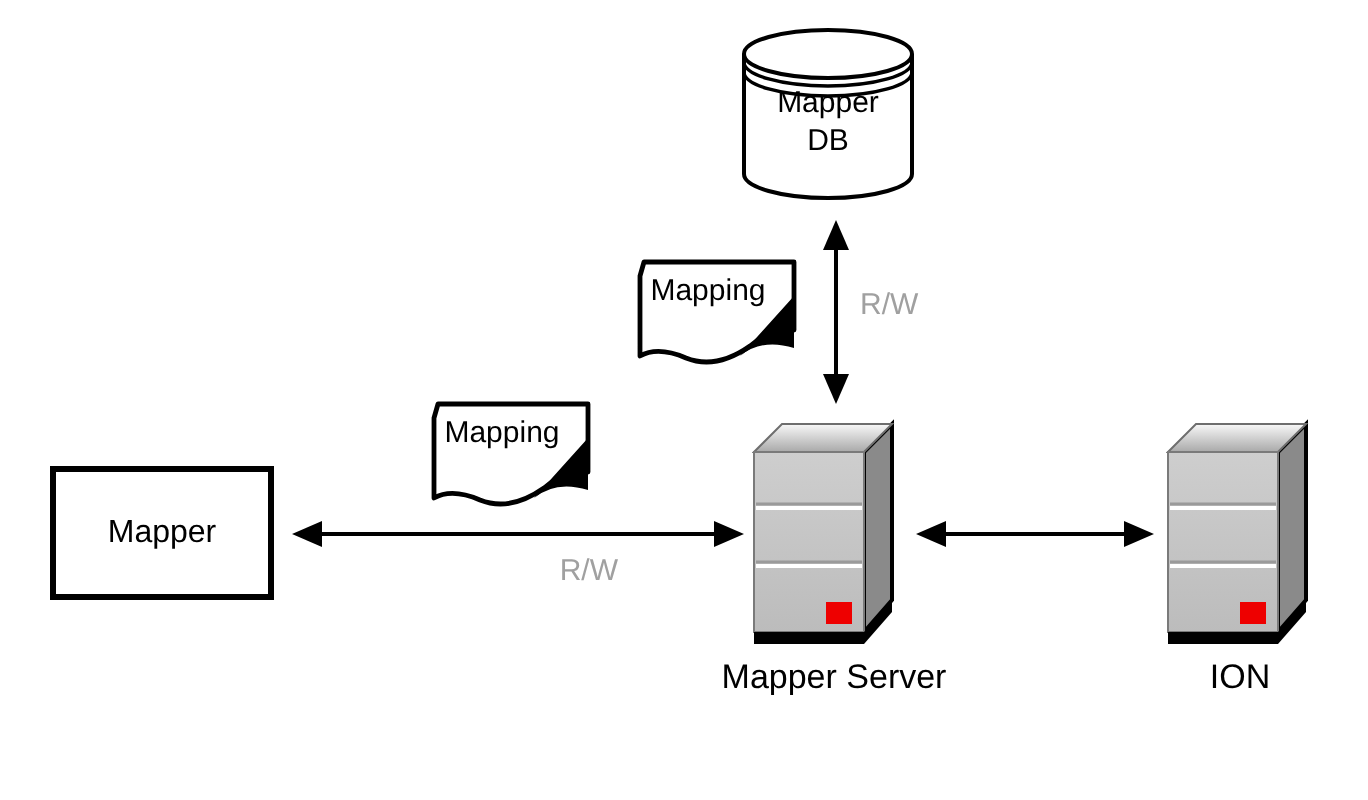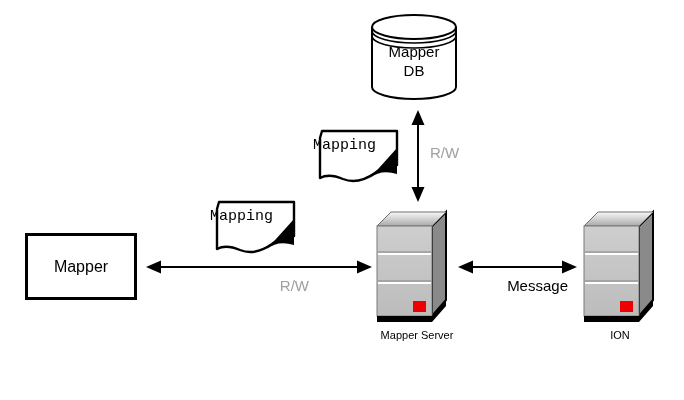--- a/index.html
+++ b/index.html
@@ -29,24 +29,24 @@
     left:25px;top:233px;width:112px;height:67px;
     box-sizing:border-box;
     border:3px solid #000;
     background:#fff;
     display:flex;align-items:center;justify-content:center;
     font-size:16px;color:#000;
   }
   .doc{width:88px;height:58px;}
   .doc .doc-label{
     position:absolute;left:0;top:8px;width:82px;
-    font-size:15px;color:#000;font-family:Liberation Mono, monospace;
+    text-align:center;font-size:15px;color:#000;
   }
   .db-label{left:370px;top:42px;width:88px;}
-  .server-label{font-size:11px;color:#000;text-align:center;}
+  .server-label{font-size:17px;color:#000;text-align:center;}
   svg{display:block;}
   .arrow-layer{left:0;top:0;pointer-events:none;}
 </style>
 </head>
 <body>
 
 <div class="stage">
 
   <svg width="0" height="0" class="abs" aria-hidden="true">
     <defs>
@@ -137,15 +137,14 @@
     </g>
     <g>
       <line x1="469" y1="267" x2="566" y2="267" stroke="#000" stroke-width="2"></line>
       <polygon points="458,267 473,260.5 473,273.5" fill="#000"></polygon>
       <polygon points="577,267 562,260.5 562,273.5" fill="#000"></polygon>
     </g>
   </svg>
 
   <div class="abs edge-label muted" style="left:209px;top:277px;width:100px;">R/W</div>
   <div class="abs edge-label muted" style="left:430px;top:144px;">R/W</div>
-  <div class="abs edge-label black-label" style="left:468px;top:277px;width:100px;">Message</div>
 
 </div>
 
 </body></html>

